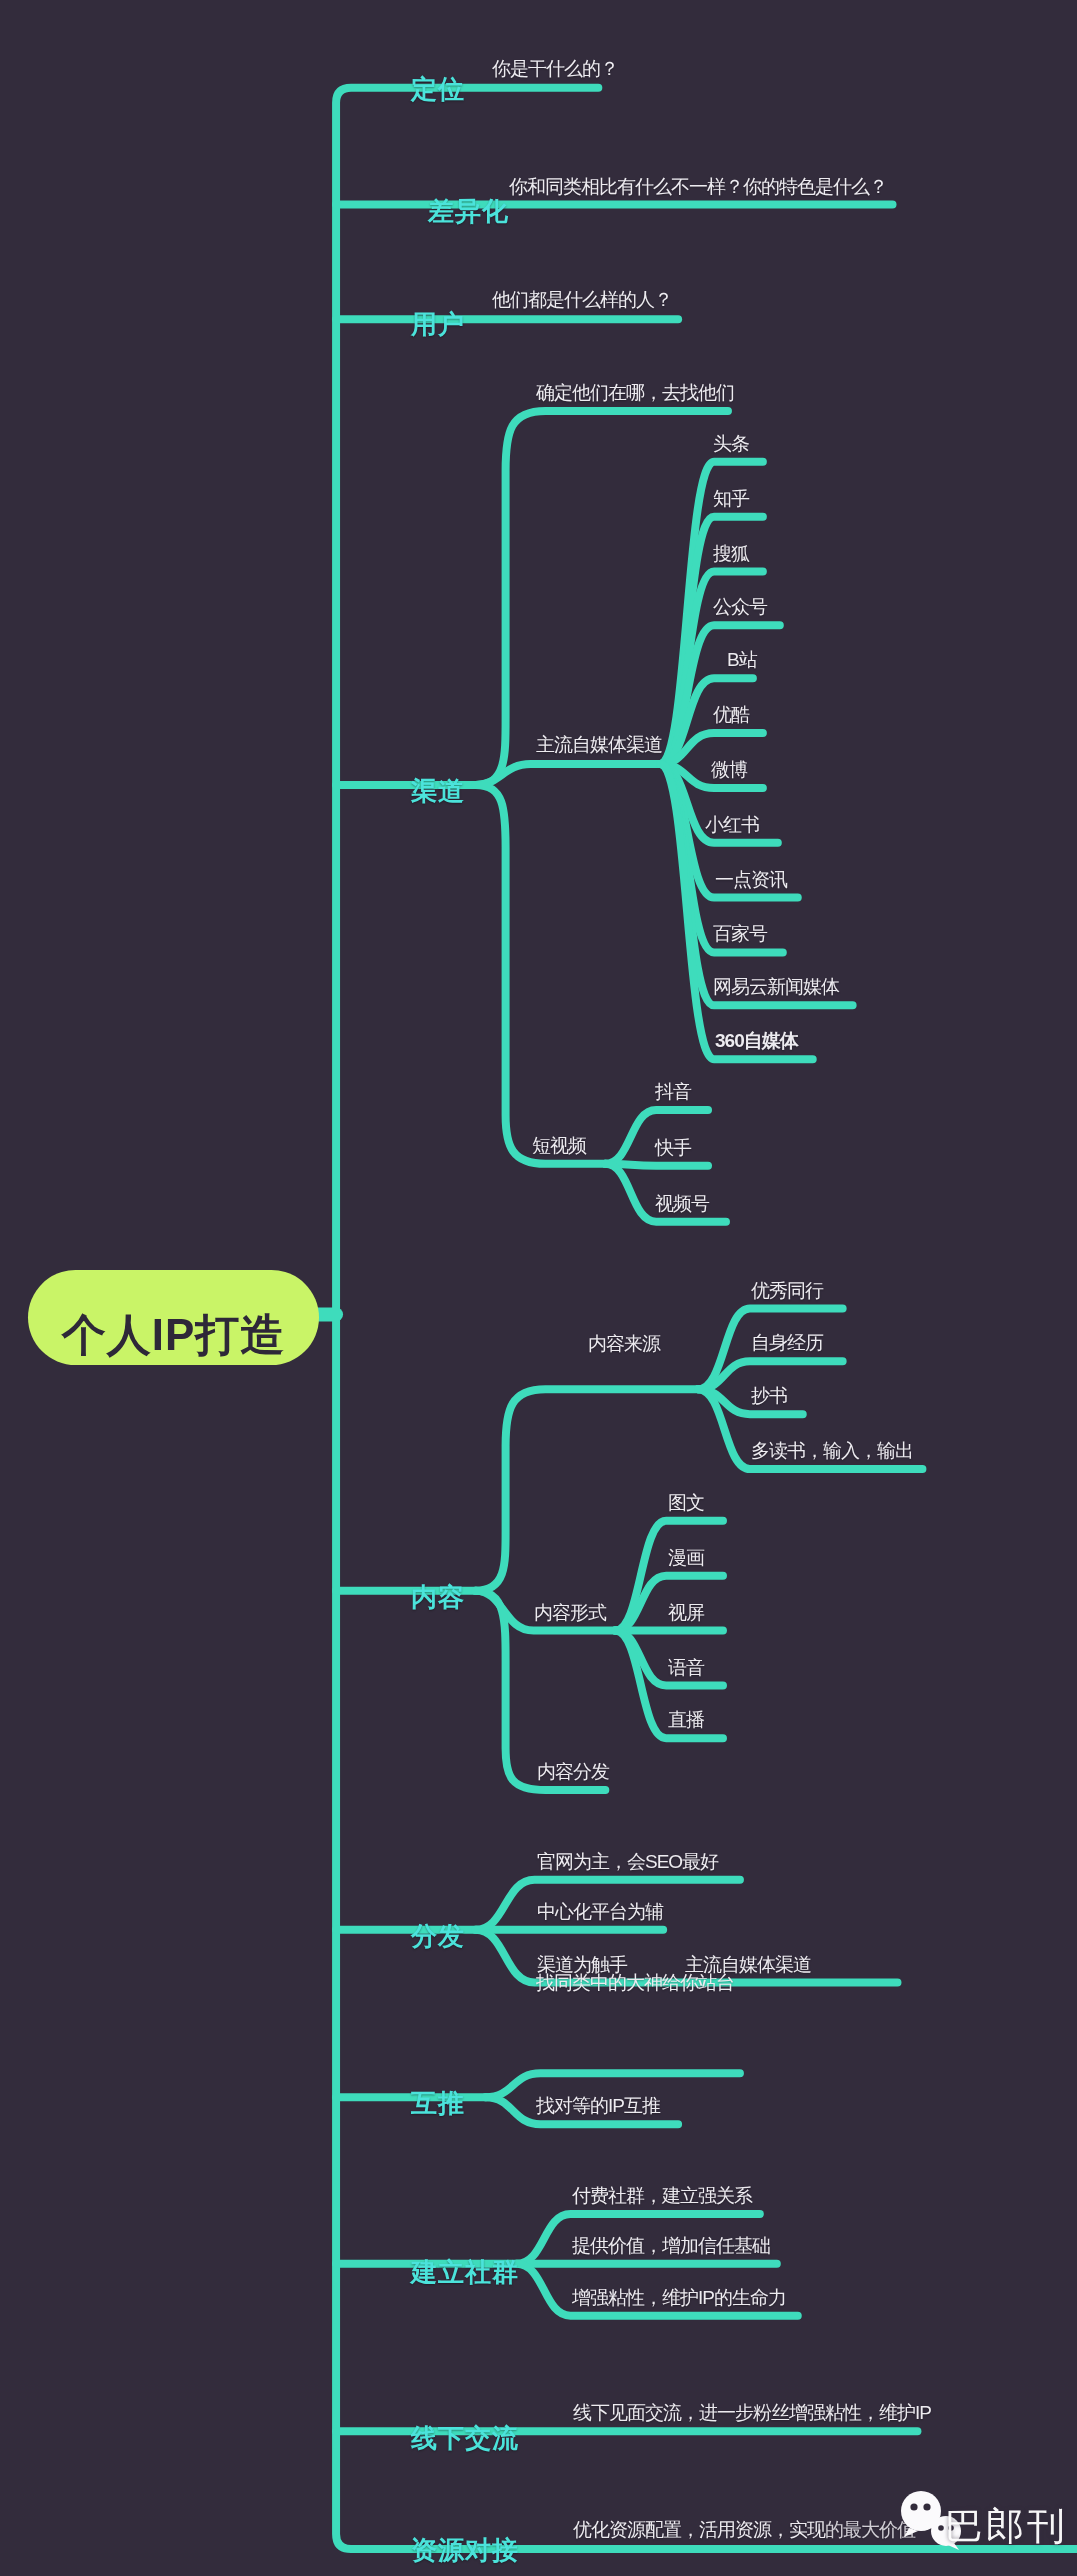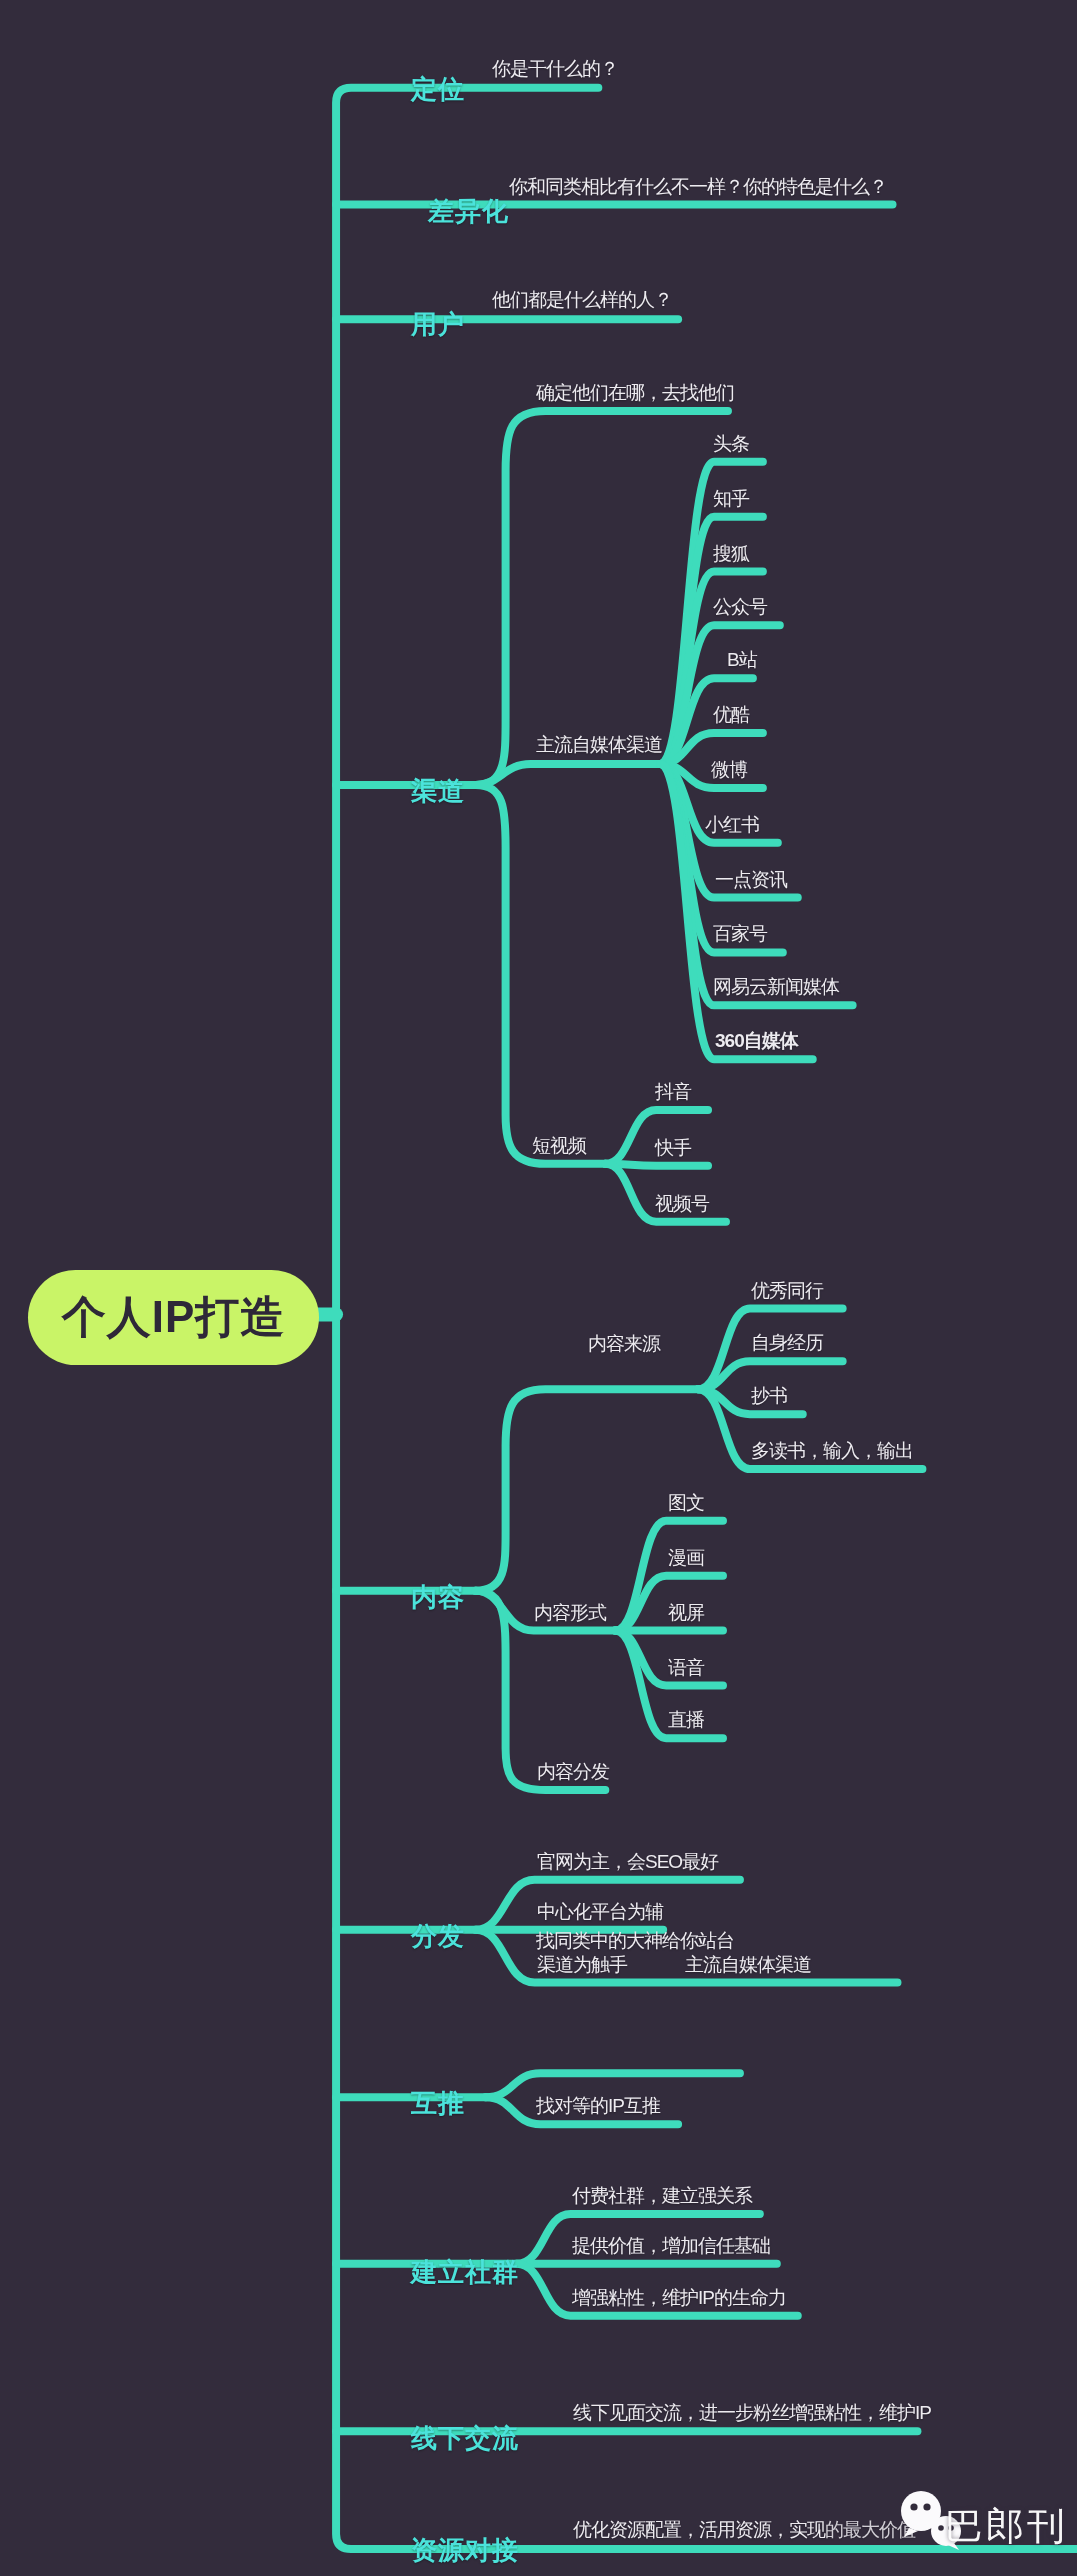--- a/index.html
+++ b/index.html
@@ -12,21 +12,21 @@
   .b-label{
     position:absolute;z-index:3;color:#4BE3DB;font-size:26px;font-weight:bold;
     letter-spacing:1px;white-space:nowrap;text-shadow:0 1px 2px rgba(0,0,0,.35);margin-top:38px;
   }
   .note{
     position:absolute;z-index:3;color:#EDEBF0;font-size:19px;font-weight:500;
     letter-spacing:-1px;white-space:nowrap;text-shadow:0 1px 2px rgba(0,0,0,.3);
   }
   .root{
     position:absolute;left:28px;top:1270px;width:291px;height:95px;z-index:4;
-    background:#C9F467;border-radius:48px;display:flex;align-items:center;justify-content:center;
+    background:#C9F467;border-radius:48px;display:flex;align-items:flex-end;justify-content:center;
   }
   .root span{color:#2E2838;font-size:44px;font-weight:bold;letter-spacing:1px;}
   .watermark{position:absolute;z-index:6;}
   .wm-text{
     position:absolute;left:945px;top:2501px;z-index:7;color:rgba(255,255,255,.96);
     font-size:38px;font-weight:normal;letter-spacing:3px;white-space:nowrap;
     text-shadow:0 0 4px rgba(51,44,60,.6);
   }
 </style>
 </head>
@@ -141,21 +141,21 @@
   <div class="note" style="left:668px;top:1600px">视屏</div>
   <div class="note" style="left:668px;top:1655px">语音</div>
   <div class="note" style="left:668px;top:1707px">直播</div>
   <div class="note" style="left:537px;top:1759px">内容分发</div>
 
   <div class="note" style="left:537px;top:1849px">官网为主，会SEO最好</div>
   <div class="note" style="left:537px;top:1899px">中心化平台为辅</div>
   <div class="note" style="left:537px;top:1952px">渠道为触手</div>
   <div class="note" style="left:685px;top:1952px">主流自媒体渠道</div>
 
-  <div class="note" style="left:536px;top:1928px">找同类中的大神给你站台</div>
+  <div class="note" style="left:536px;top:1970px">找同类中的大神给你站台</div>
   <div class="note" style="left:536px;top:2093px">找对等的IP互推</div>
 
   <div class="note" style="left:572px;top:2183px">付费社群，建立强关系</div>
   <div class="note" style="left:572px;top:2233px">提供价值，增加信任基础</div>
   <div class="note" style="left:572px;top:2285px">增强粘性，维护IP的生命力</div>
 
   <div class="note" style="left:573px;top:2400px">线下见面交流，进一步粉丝增强粘性，维护IP</div>
   <div class="note" style="left:573px;top:2517px">
     <span>优化资源配置，活用资源，实现</span><span style="opacity:.85">的最大价值</span>
   </div>

